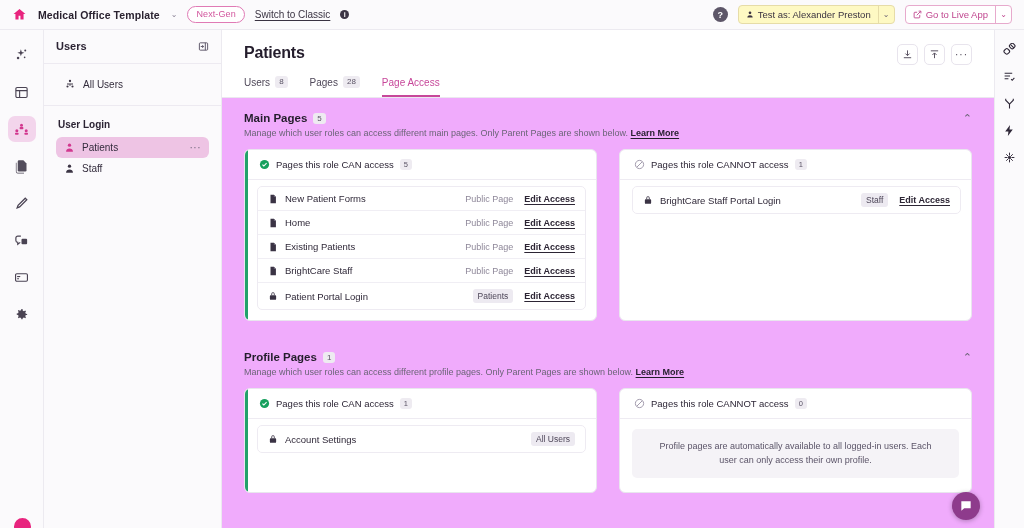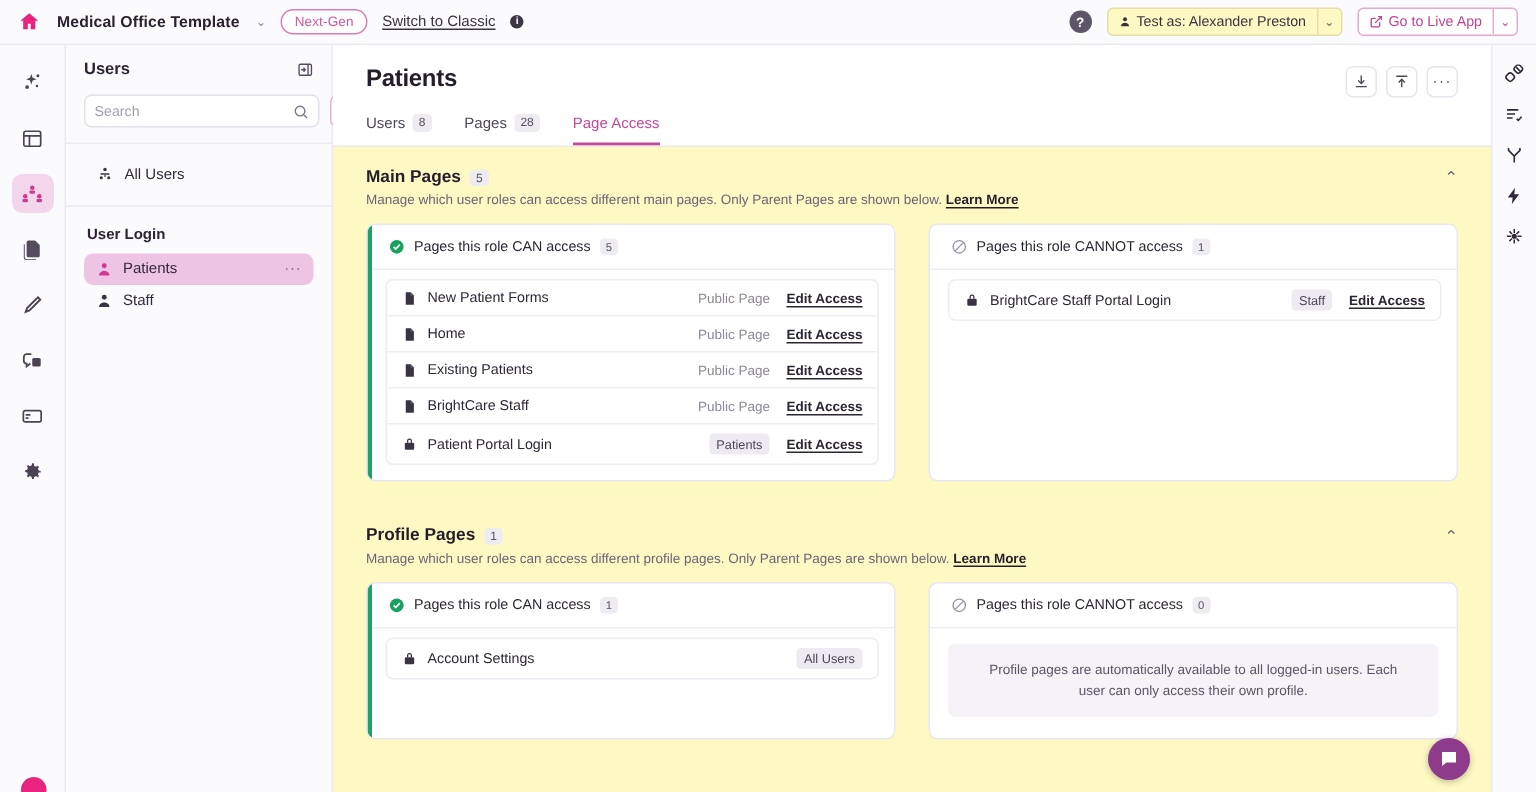--- a/index.html
+++ b/index.html
@@ -195,21 +195,21 @@
   .tab.active { color: #c7479a; border-bottom-color: #c7479a; }
   .tab-badge {
     background: #eeebf1; color: #5a5365;
     border-radius: 3px; font-size: 8px;
     padding: 1px 4px; line-height: 1.3;
   }
   .content-divider { height: 1px; background: #ebe8ef; }
 
   .scroll {
     flex: 1; overflow: hidden;
-    background: #fef9c3;
+    background: #f0abfc;
   }
 
   .section { padding: 14px 22px 0; }
   .sec-head-row { display: flex; align-items: flex-start; }
   .sec-title-line { display: flex; align-items: center; gap: 6px; }
   .sec-title { font-size: 11.5px; font-weight: bold; color: #241d2c; }
   .sec-badge {
     background: #eeebf1; color: #5a5365;
     border-radius: 3px; font-size: 8px; padding: 1px 4px;
   }
@@ -394,35 +394,20 @@
     <div class="panel">
       <div class="panel-head">
         <span class="panel-title">Users</span>
         <span class="collapse-ico">
           <svg width="11" height="11" viewBox="0 0 24 24" fill="none" stroke="#554e60" stroke-width="2">
               <rect x="3" y="4" width="18" height="16" rx="2"></rect>
               <path d="M16 4v16"></path>
               <path d="M6 12h6M9.5 9 12 12l-2.5 3"></path>
             </svg>
         </span>
-      </div>
-      <div class="panel-search-row">
-        <div class="search-box">
-          <input placeholder="Search" style="">
-          <span>
-            <svg width="11" height="11" viewBox="0 0 24 24" fill="none" stroke="#7b7487" stroke-width="2">
-                <circle cx="11" cy="11" r="7"></circle>
-                <path d="M16.5 16.5 21 21"></path>
-              </svg>
-          </span>
-        </div>
-        <div class="role-btn">
-          <span>+</span>
-          <span>Role</span>
-        </div>
       </div>
       <div class="panel-div"></div>
       <div class="all-users">
         <span>
           <svg width="12" height="12" viewBox="0 0 24 24" fill="#3b3444">
               <circle cx="12" cy="6" r="2.3"></circle>
               <path d="M6 11h12v2H6z"></path>
               <circle cx="7" cy="17" r="2.1"></circle>
               <circle cx="17" cy="17" r="2.1"></circle>
               <path d="M11.2 12.6h1.6V16h-1.6z"></path>

